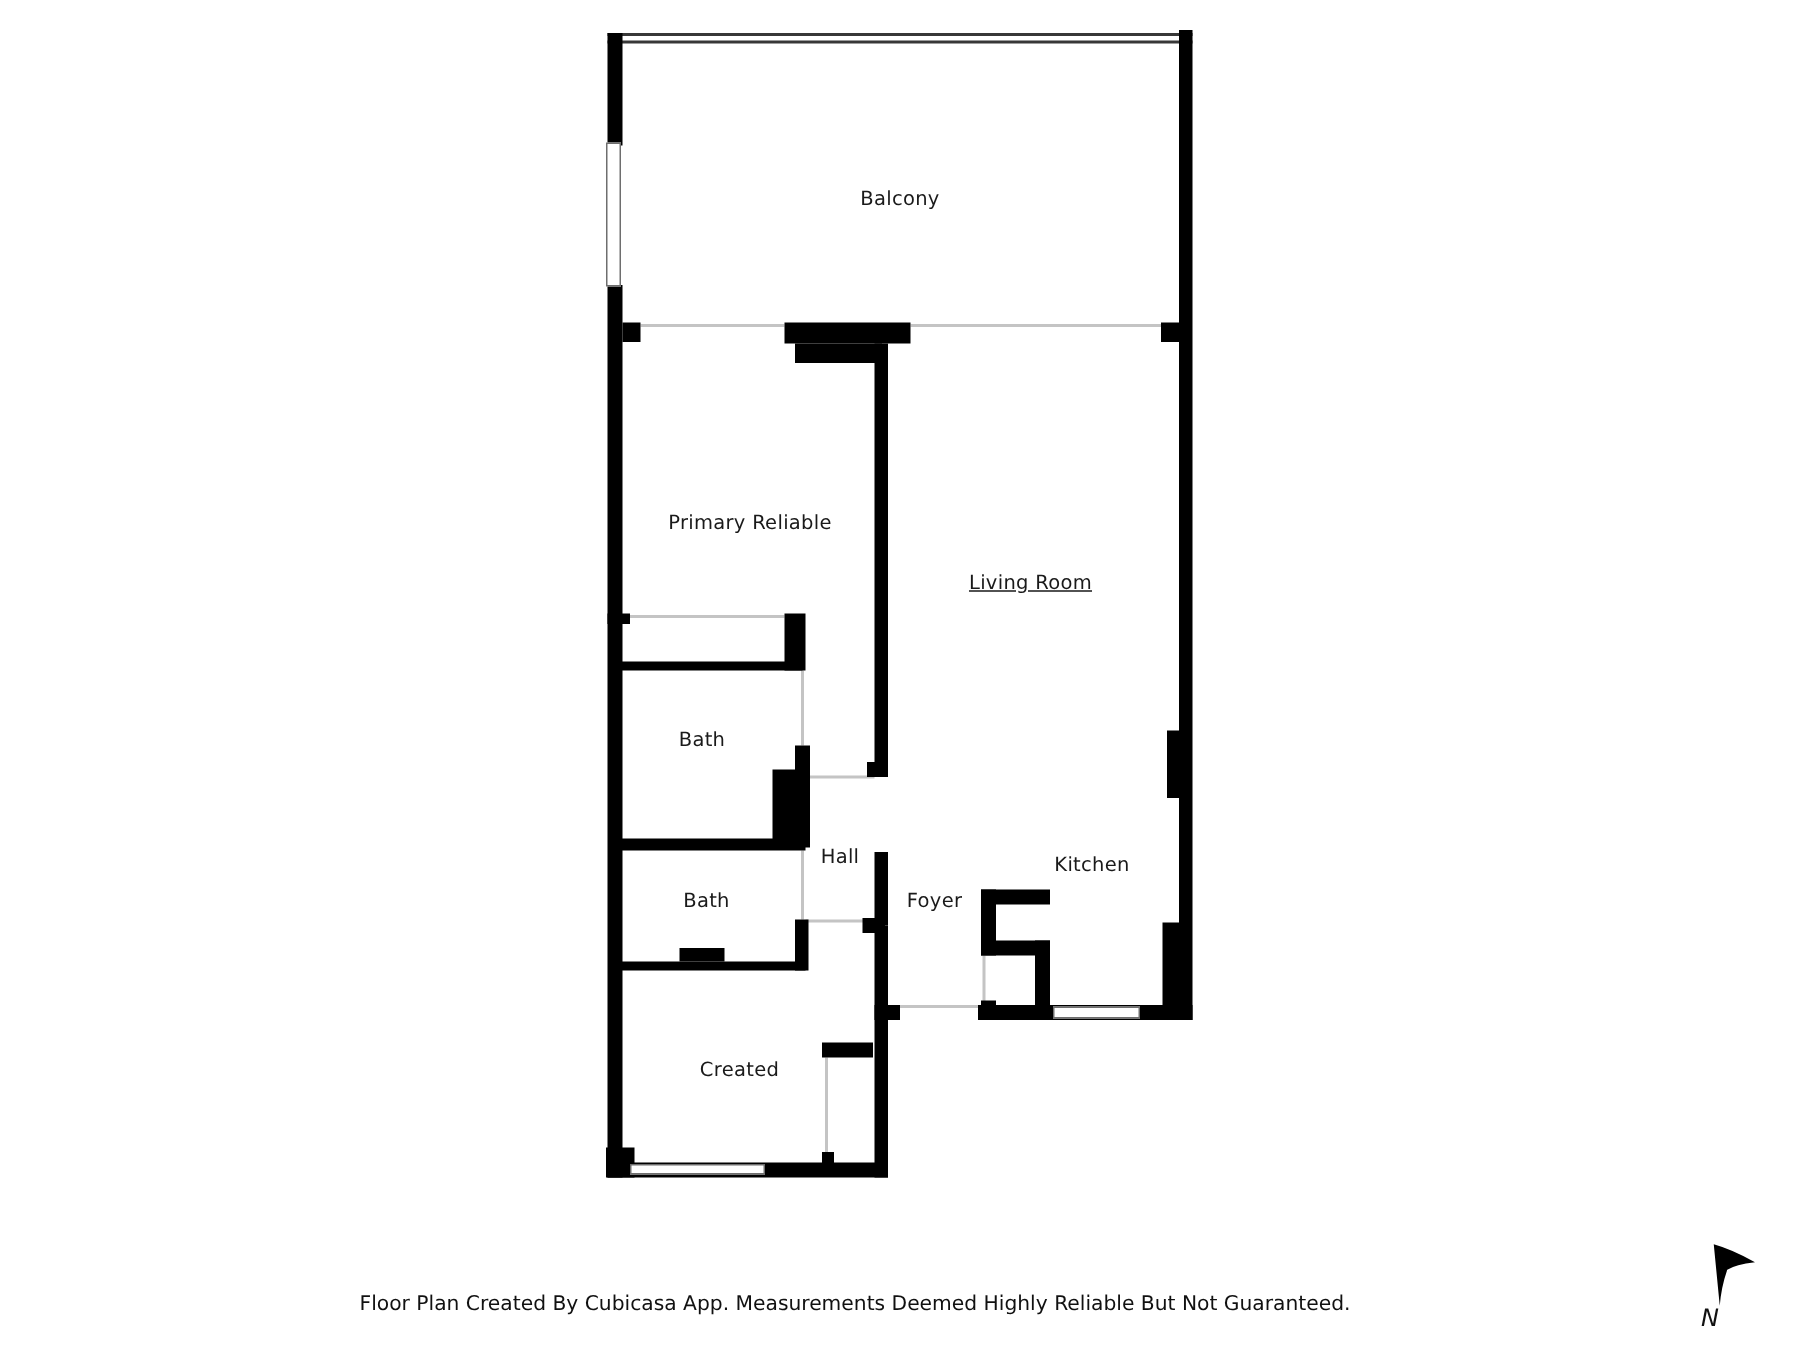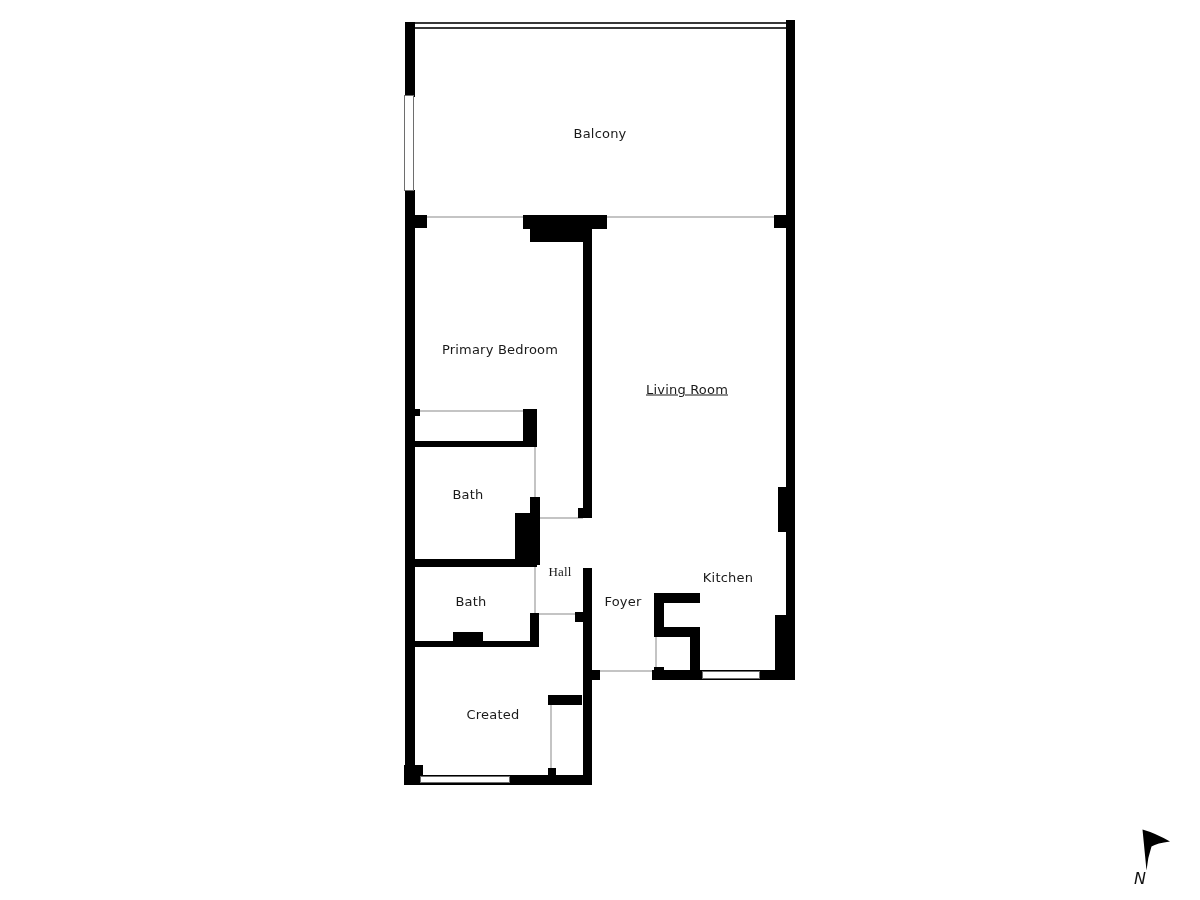--- a/index.html
+++ b/index.html
@@ -19,29 +19,30 @@
   .compass{position:absolute;left:1128px;top:822px;width:52px;height:68px;z-index:3;}
   .compass text{font-size:16px;font-style:italic;fill:#111;
                 font-family:"DejaVu Sans","Liberation Sans",sans-serif;}
 </style>
 </head>
 <body>
 
 <div class="plan">
 
   <div class="room-label" style="left:600px;top:133px;">Balcony</div>
-  <div class="room-label" style="left:500px;top:349px;">Primary Bedroom</div>
+  <div class="room-label" style="left:500px;top:349px;">Primary Reliable</div>
   <div class="room-label" style="left:687px;top:389px;text-decoration:underline;">Living Room</div>
   <div class="room-label" style="left:468px;top:494px;">Bath</div>
   <div class="room-label" style="left:471px;top:601px;">Bath</div>
-  <div class="room-label" style="left:560px;top:572px;font-family:Liberation Serif, serif;">Hall</div>
+  <div class="room-label" style="left:560px;top:572px;">Hall</div>
   <div class="room-label" style="left:623px;top:601px;">Foyer</div>
   <div class="room-label" style="left:728px;top:577px;">Kitchen</div>
   <div class="room-label" style="left:493px;top:714px;">Created</div>
 
+  <div class="footer">Floor Plan Created By Cubicasa App. Measurements Deemed Highly Reliable But Not Guaranteed.</div>
 
   <svg class="compass" viewBox="0 0 52 68">
     <path d="M 14.5 7.5 Q 27 11 42 19.5 Q 29 21 23.5 24.5 Q 19.5 36 18.5 48.5 Z" fill="#000"></path>
     <text x="6" y="62">N</text>
   </svg>
 <div class="wall" style="left: 405px; top: 22px; width: 10px; height: 75px;"></div>
     <div class="window" style="left: 404px; top: 95px; width: 10px; height: 96px;"></div>
     <div class="wall" style="left: 405px; top: 190px; width: 10px; height: 595px;"></div>
     <div class="rail" style="left: 405px; top: 22px; width: 390px; height: 7px;"></div>
     <div class="wall" style="left: 786px; top: 20px; width: 9px; height: 660px;"></div>

